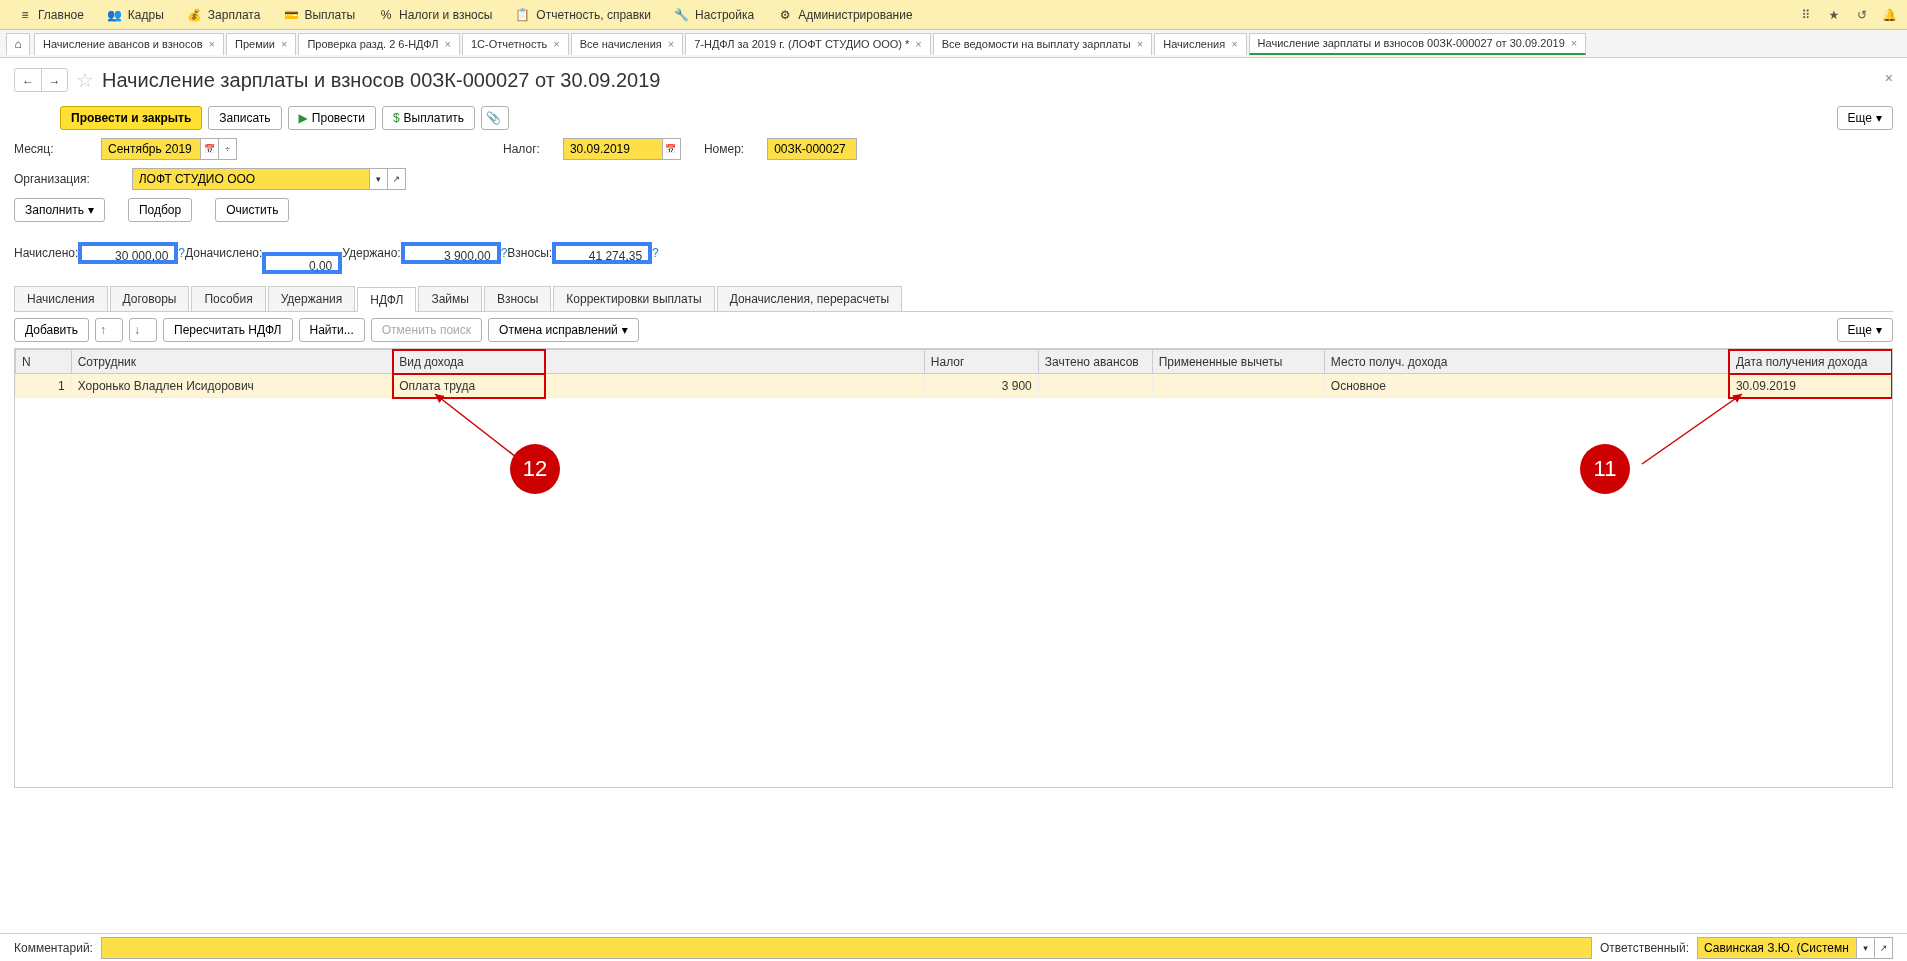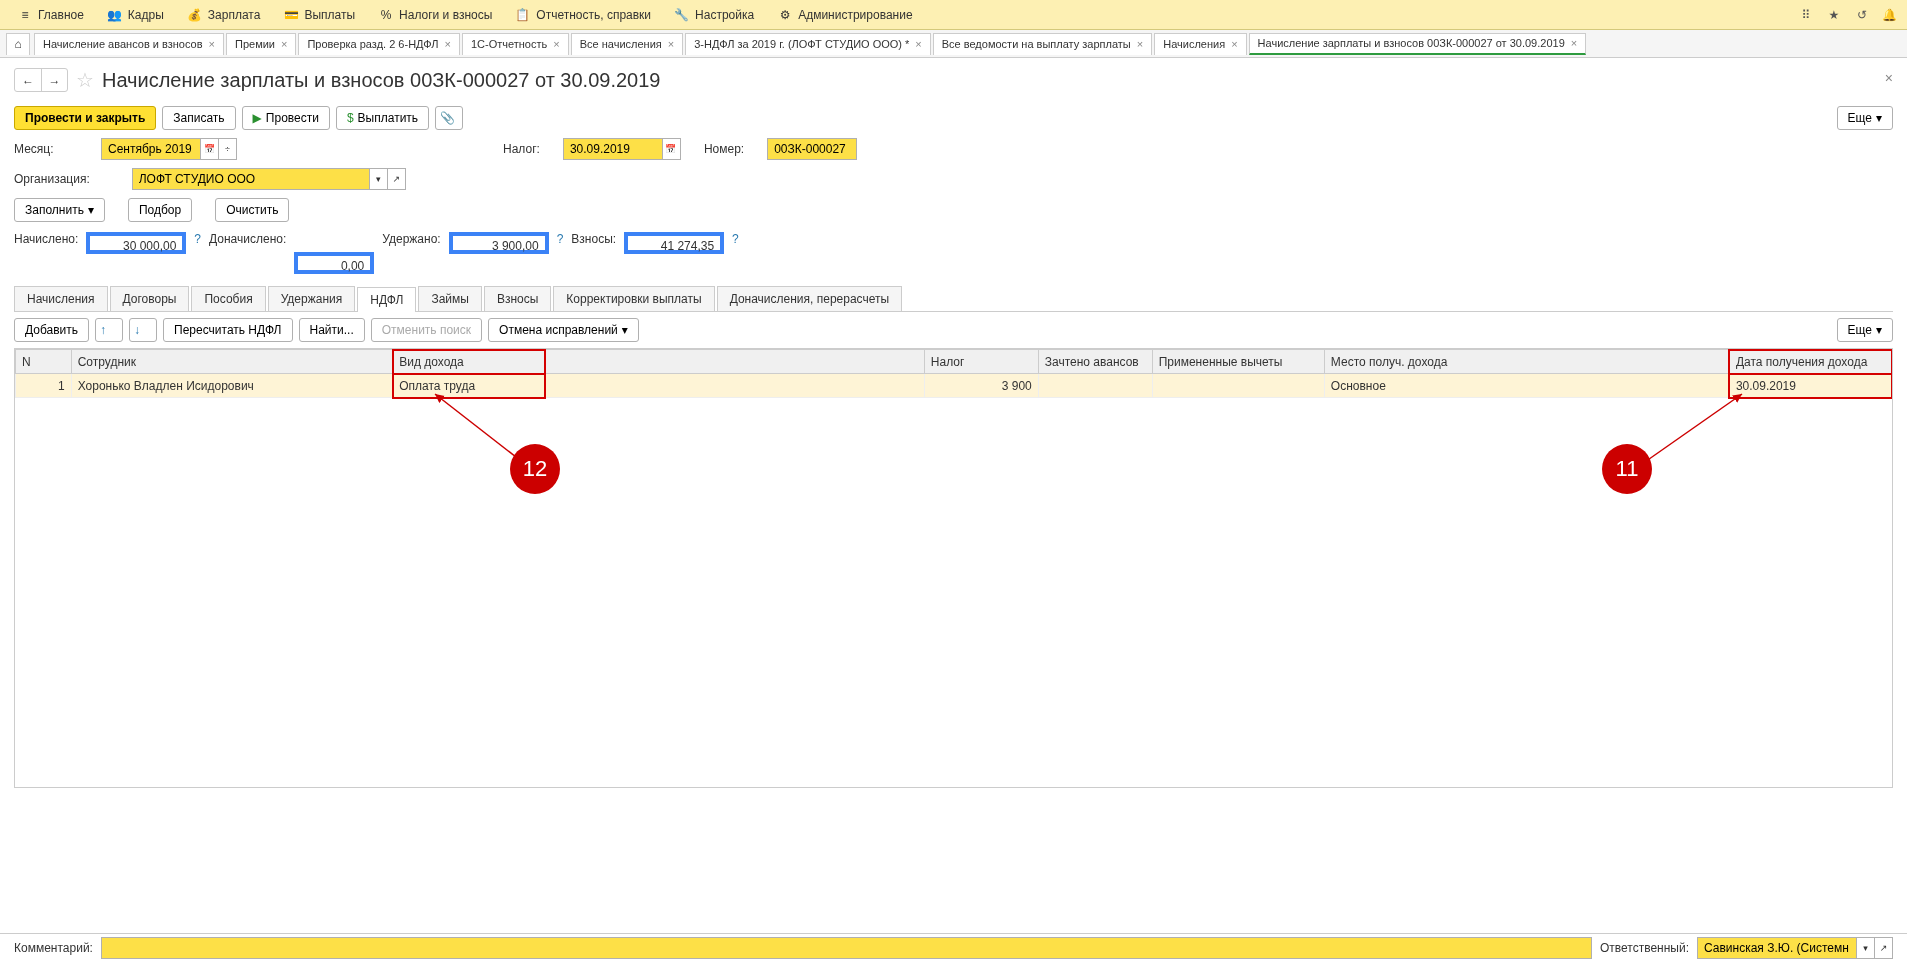--- a/index.html
+++ b/index.html
@@ -23,37 +23,37 @@
 
 .page-hdr { display: flex; align-items: center; padding: 10px 14px; gap: 8px; position: relative; }
 .nav-arrows { display: flex; border: 1px solid #ccc; border-radius: 3px; }
 .nav-arrow { width: 26px; height: 22px; display: flex; align-items: center; justify-content: center; cursor: pointer; }
 .nav-arrow + .nav-arrow { border-left: 1px solid #ccc; }
 .star-icon { font-size: 20px; color: #ccc; cursor: pointer; }
 .page-title { font-size: 20px; font-weight: normal; color: #333; }
 .page-close { position: absolute; right: 14px; top: 12px; cursor: pointer; color: #888; font-size: 14px; }
 
 
-.cmd-bar { display: flex; align-items: center; padding: 4px 14px; gap: 6px; }
+.cmd-bar { display: flex; align-items: center; padding: 4px 14px; gap: 6px; margin-left: 46px; }
 .btn { border: 1px solid #b0b0b0; background: #fff; padding: 4px 10px; cursor: pointer; font-size: 12px; border-radius: 3px; display: inline-flex; align-items: center; gap: 4px; height: 24px; }
 .btn.primary { background: #ffe033; border-color: #c9a800; font-weight: bold; }
 .spacer { flex: 1; }
 
 
 .form-row { display: flex; align-items: center; padding: 4px 14px; gap: 23px; font-size: 12px; }
 .form-label { min-width: 64px; }
 .form-input { border: 1px solid #b0b0b0; padding: 3px 6px; font-size: 12px; height: 22px; background: #fde047; }
 .form-input.month { width: 100px; }
 .form-input.date { width: 100px; }
 .form-input.num { width: 90px; }
 .form-input.org { width: 238px; margin-left: 19px; }
 .input-group { display: flex; align-items: stretch; }
 .input-group .ig-btn { border: 1px solid #b0b0b0; border-left: none; width: 18px; display: flex; align-items: center; justify-content: center; cursor: pointer; background: #fff; font-size: 9px; }
 
-.summary-row { display: flex; align-items: flex-start; padding: 6px 14px; gap: 8px; font-size: 12px; }
+.summary-row { display: flex; align-items: center; padding: 6px 14px; gap: 0; font-size: 12px; }
 .summary-val { border: 4px solid #3b82f6; padding: 3px 6px; text-align: right; width: 100px; height: 22px; background: #fff; }
 .q-link { color: #2a7ab0; cursor: pointer; }
 
 
 .inner-tabs { display: flex; border-bottom: 1px solid #ccc; margin: 6px 14px 0 14px; }
 .inner-tab { padding: 5px 12px; border: 1px solid #ccc; border-bottom: none; background: #f5f5f5; cursor: pointer; font-size: 12px; margin-right: 2px; }
 .inner-tab.active { background: #fff; position: relative; top: 1px; }
 
 
 .inner-toolbar { display: flex; align-items: center; padding: 6px 14px; gap: 6px; }
@@ -153,21 +153,21 @@
     </div>
   <div class="tab">
       <span>1С-Отчетность</span>
       <span class="tab-close">×</span>
     </div>
   <div class="tab">
       <span>Все начисления</span>
       <span class="tab-close">×</span>
     </div>
   <div class="tab">
-      <span>3-НДФЛ за 2019 г. (ЛОФТ СТУДИО ООО) *</span>
+      <span>7-НДФЛ за 2019 г. (ЛОФТ СТУДИО ООО) *</span>
       <span class="tab-close">×</span>
     </div>
   <div class="tab">
       <span>Все ведомости на выплату зарплаты</span>
       <span class="tab-close">×</span>
     </div>
   <div class="tab">
       <span>Начисления</span>
       <span class="tab-close">×</span>
     </div>
@@ -330,21 +330,21 @@
   </div>
 
   <svg class="anno-arrow" style="right:140px; top:40px; width:140px; height:80px;">
     <defs>
         <marker id="ah11" markerWidth="8" markerHeight="8" refX="6" refY="3" orient="auto">
           <path d="M0,0 L6,3 L0,6 Z" fill="#c00"></path>
         </marker>
       </defs>
     <line x1="30" y1="75" x2="130" y2="5" stroke="#c00" stroke-width="1.5" marker-end="url(#ah11)"></line>
   </svg>
-  <div class="anno" style="right:240px; top:95px;">
+  <div class="anno" style="right:262px; top:95px;">
     <div class="anno-circle">11</div>
   </div>
 </div>
 
 <div class="footer">
   <span>Комментарий:</span>
   <input class="form-input comment" value="" style="">
   <span>Ответственный:</span>
   <div class="input-group">
     <input class="form-input resp" value="Савинская З.Ю. (Системн" style="">

